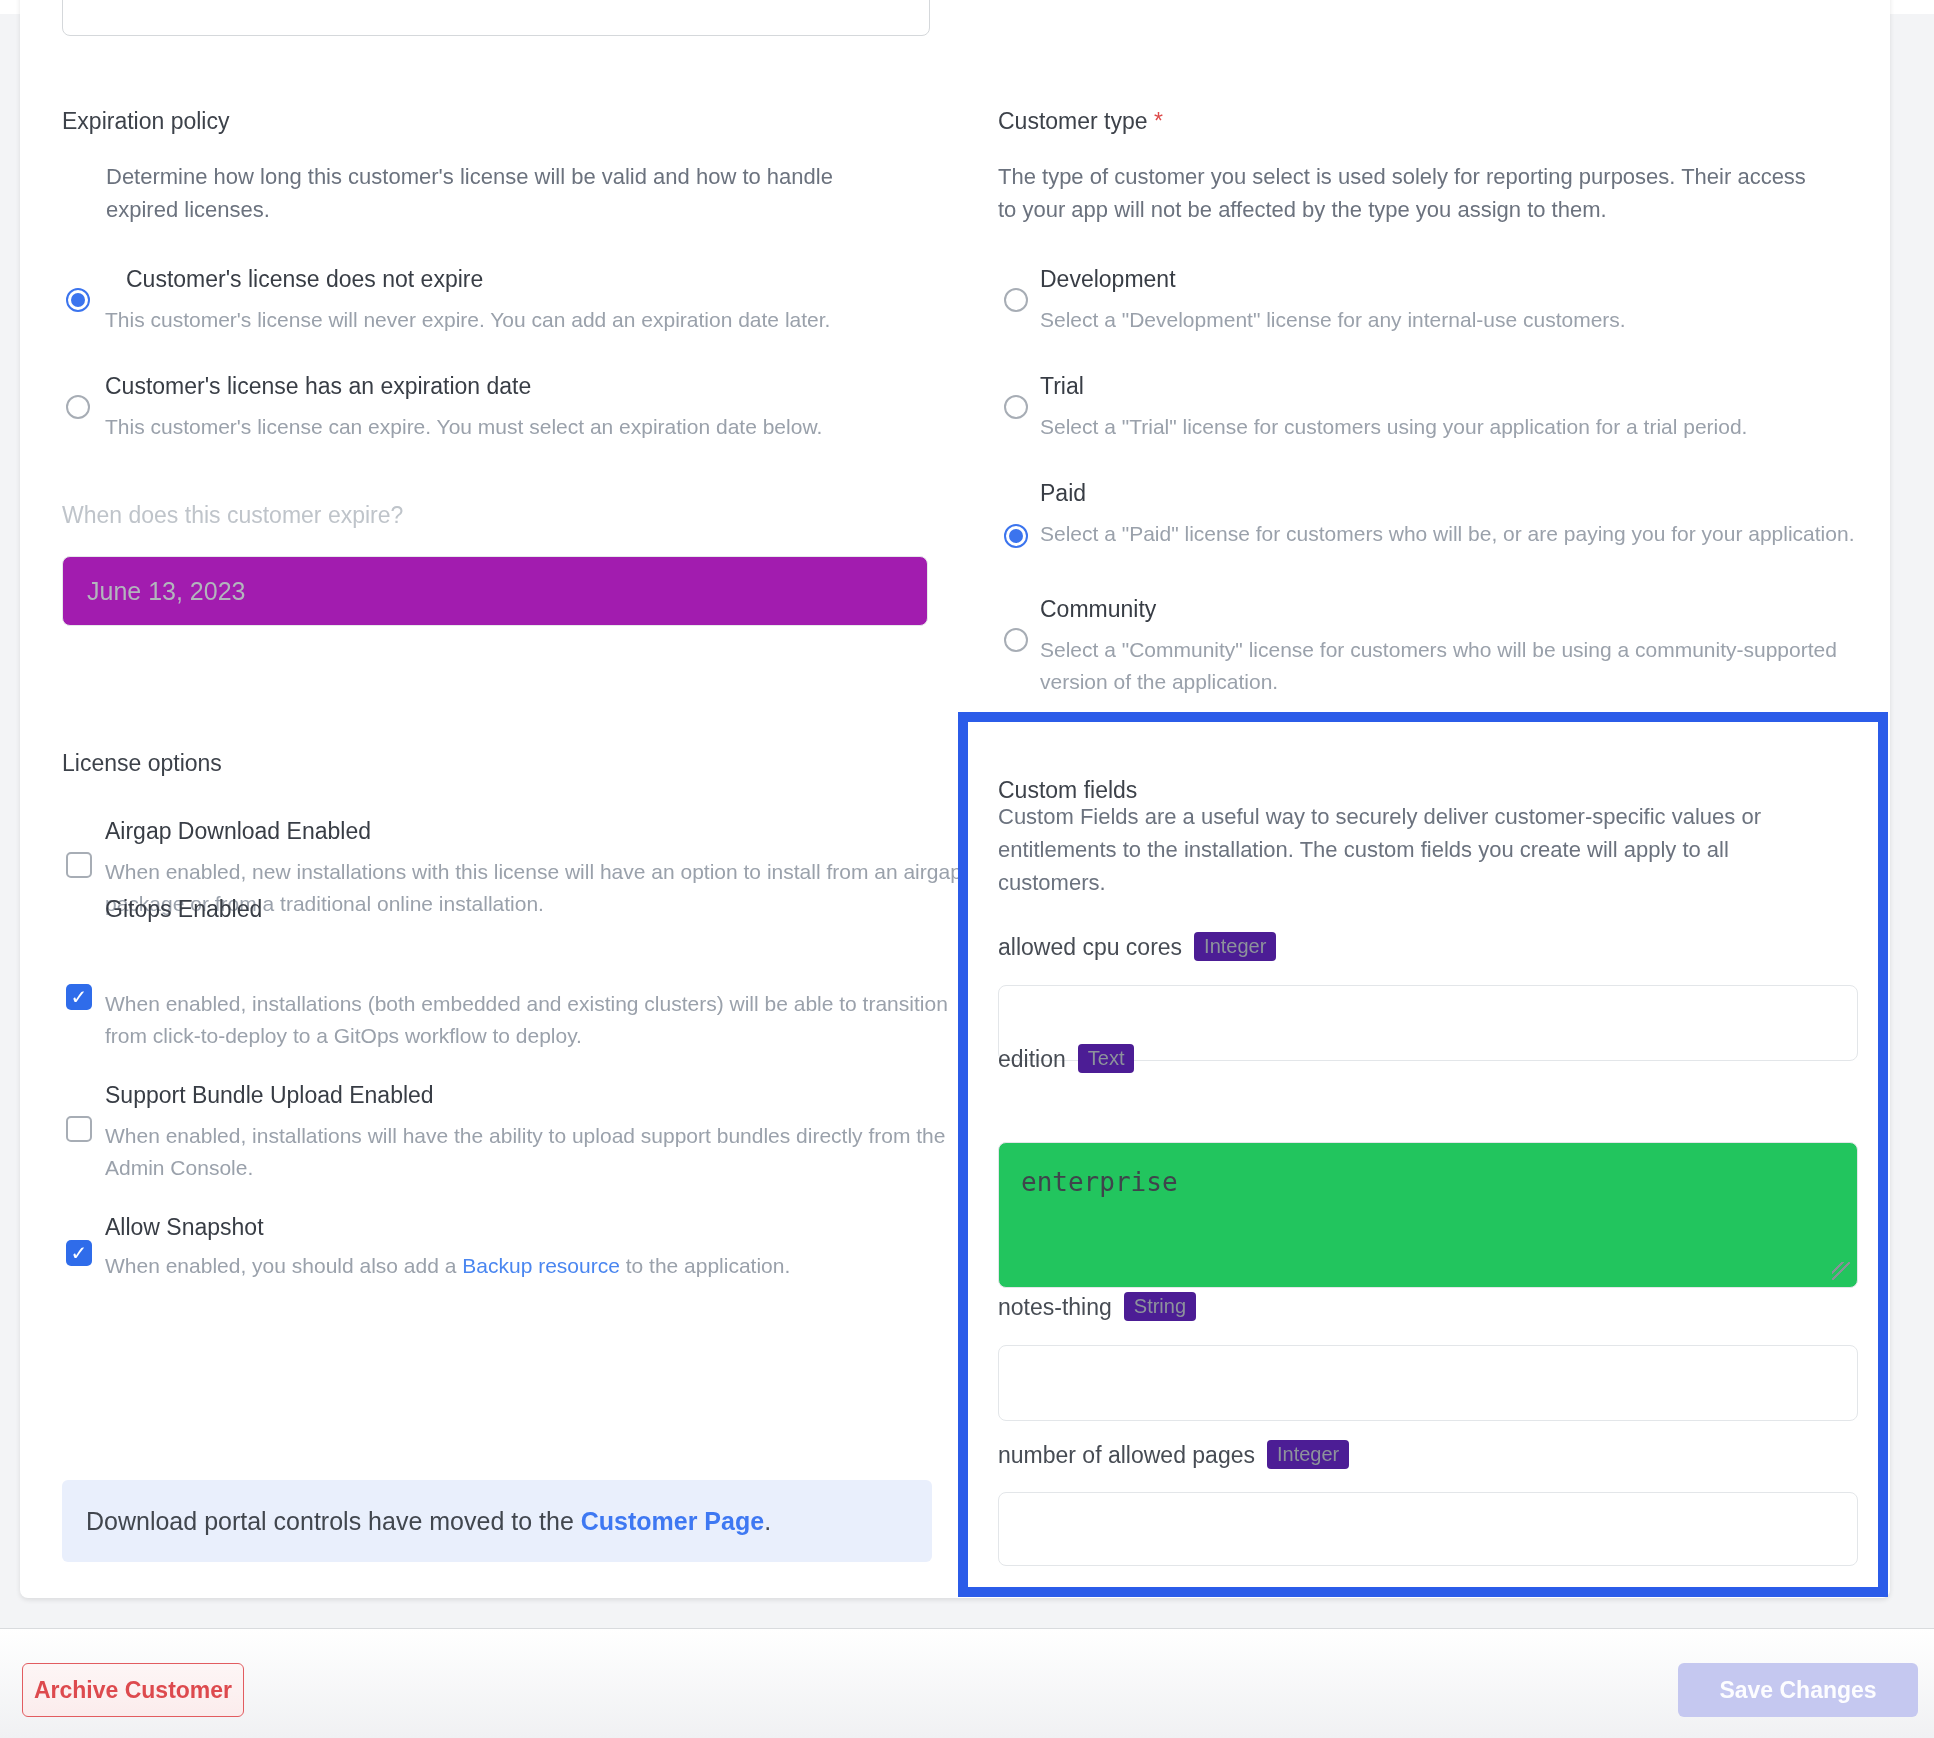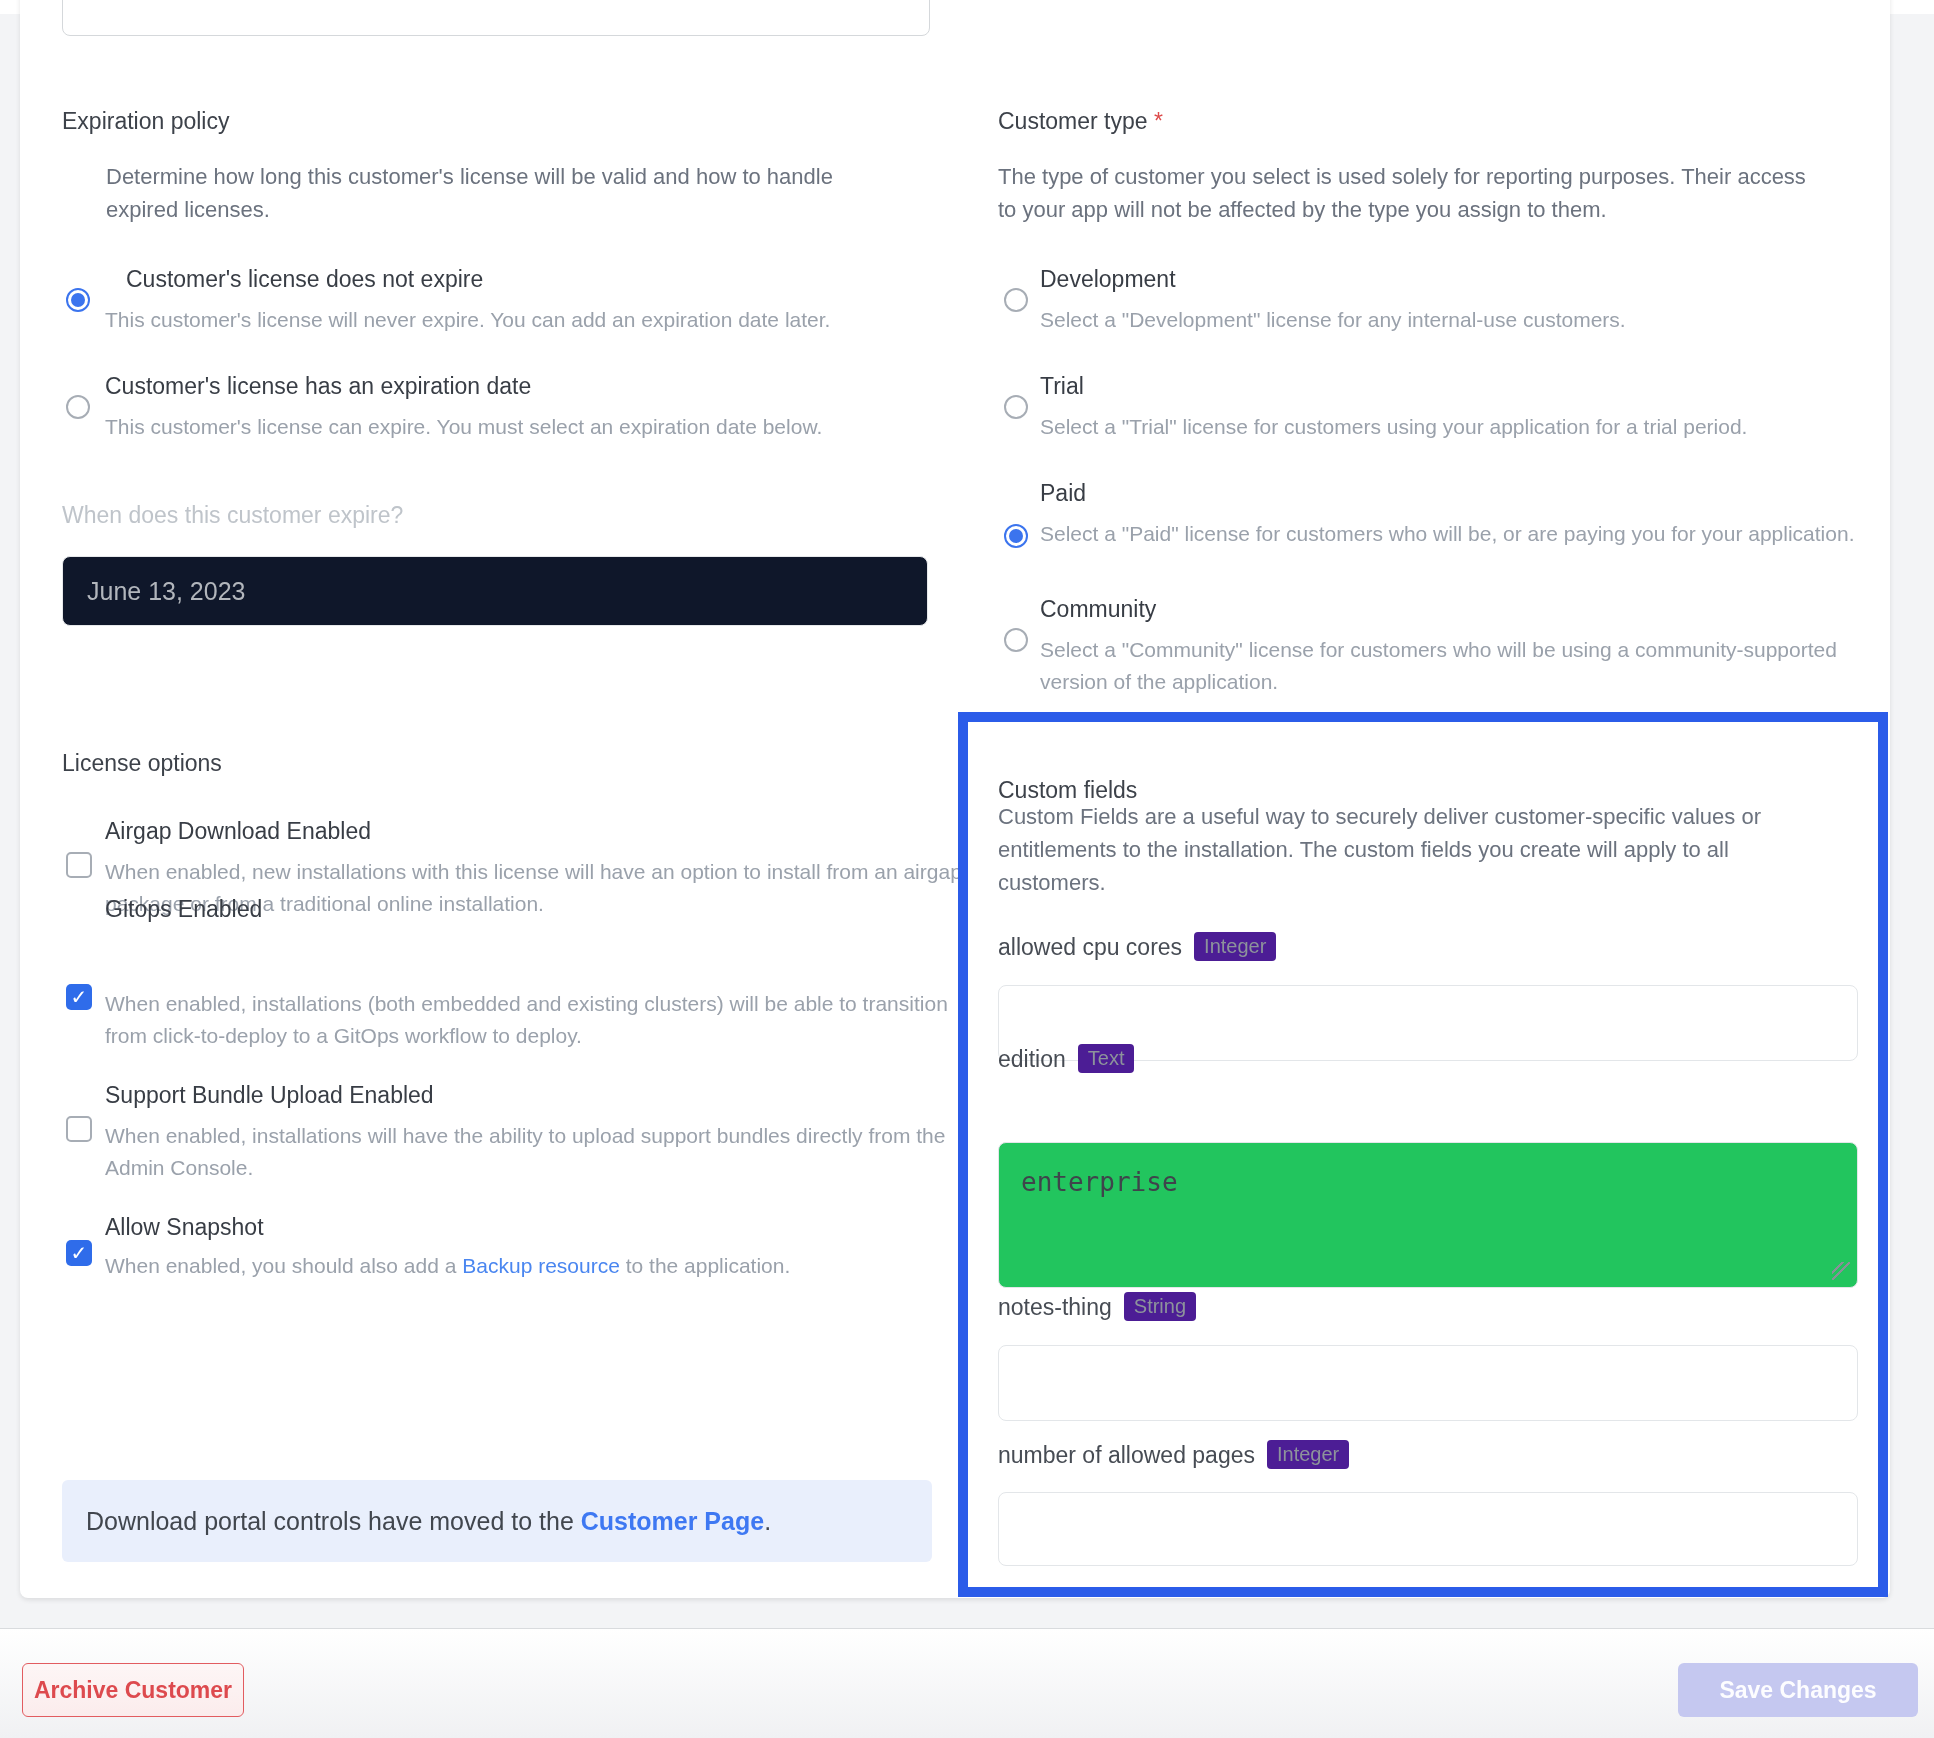--- a/index.html
+++ b/index.html
@@ -40,21 +40,21 @@
     font-size:20px;font-weight:700;text-align:center;line-height:26px;
   }
   .field-input{
     box-sizing:border-box;border:1px solid #e3e6e9;border-radius:8px;
     background:#fff;outline:none;
     font-family:"Liberation Sans",sans-serif;font-size:24px;color:#3f444b;
     padding:0 22px;
   }
   .date-input{
     box-sizing:border-box;border:1px solid #e6e8ea;border-radius:8px;
-    background:#0f172a;color:#b2b6bc;font-size:25px;
+    background:#a21caf;color:#b2b6bc;font-size:25px;
     font-family:"Liberation Sans",sans-serif;padding:0 24px;outline:none;
   }
   .cf-box{
     position:absolute;left:958px;top:712px;width:930px;height:885px;
     box-sizing:border-box;border:10px solid #2b5ce9;background:#fff;
   }
   .cf-label{font-size:23px;color:#474c54;}
   .badge{
     display:inline-block;margin-left:12px;padding:3px 10px;
     background:#4c1d95;border-radius:4px;

